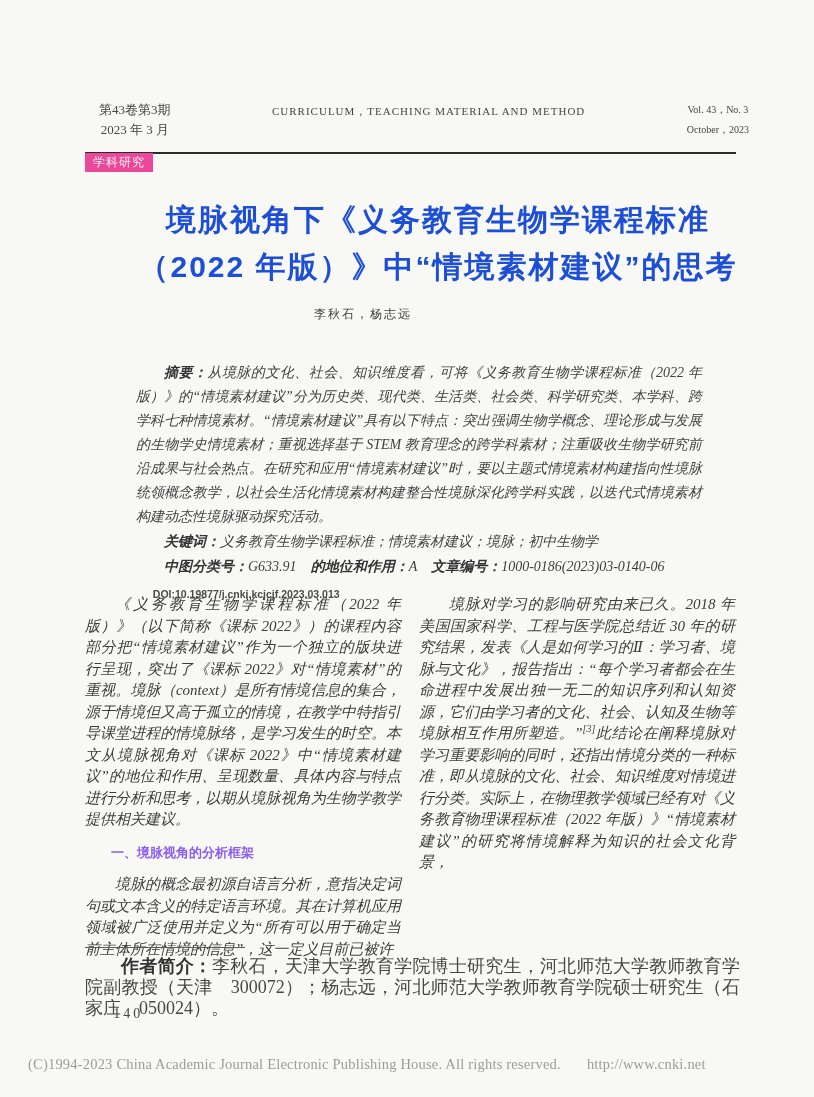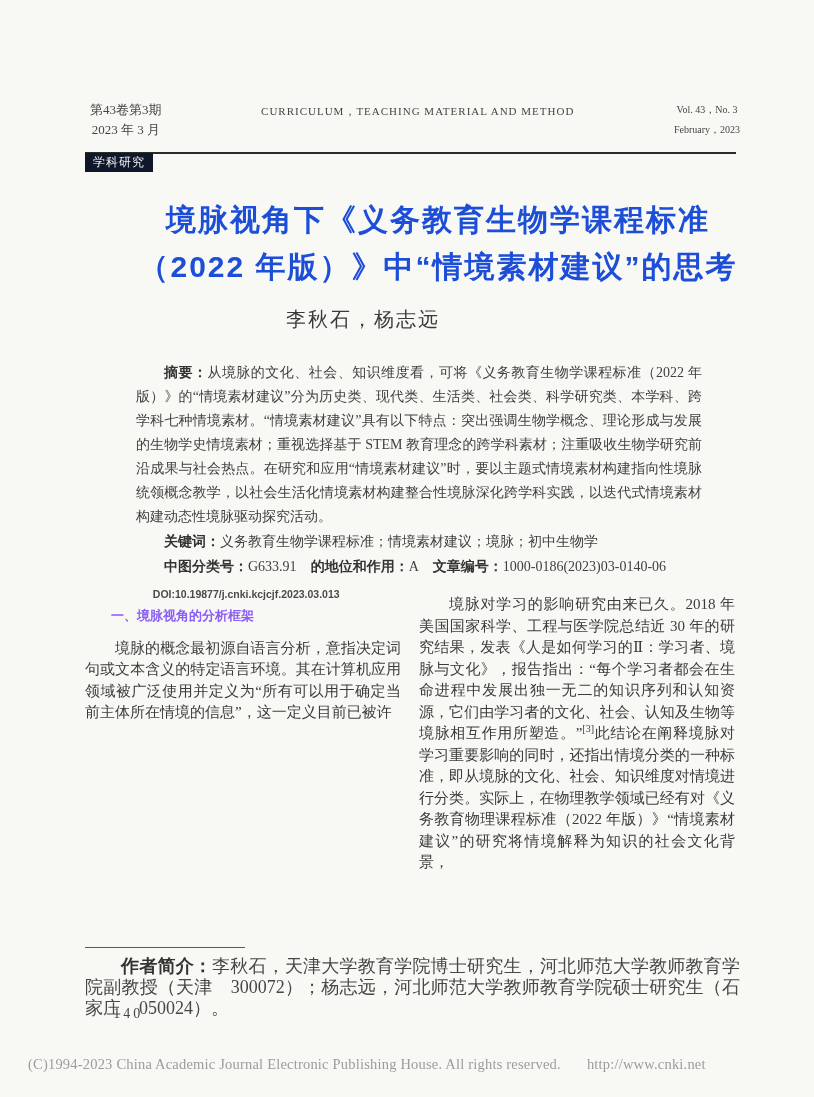--- a/index.html
+++ b/index.html
@@ -7,61 +7,61 @@
     position:relative;
     width:814px;height:1097px;
     margin:0 auto;
     background:#f8f8f5;
     font-family:"Liberation Serif","DejaVu Serif",serif;
     color:#3b3b3b;
     overflow:hidden;
   }
   
   .jheader{
-    position:absolute;top:100px;left:90px;width:650px;
+    position:absolute;top:100px;left:99px;width:650px;
     display:flex;justify-content:flex-start;align-items:flex-start;
   }
   .jheader .issue-block{font-size:13px;line-height:20px;text-align:center;color:#454545;}
   .jheader .center-block{text-align:center;flex:1;}
   .jtitle-cn{
     font-size:25px;font-weight:bold;letter-spacing:4px;
     font-family:"DejaVu Serif",serif;color:#2e2e2e;line-height:26px;
   }
   .jtitle-en{font-size:11px;letter-spacing:1px;color:#454545;margin-top:4px;}
   .vol-block{font-size:10px;line-height:20px;text-align:center;color:#454545;}
   .header-rule{
     position:absolute;top:152px;left:85px;width:651px;
     border-top:2px solid #2c2c2c;
   }
   .section-tag{
     position:absolute;top:153px;left:85px;
-    background:#0f172a;color:#f2f2f2;
+    background:#ec4899;color:#f2f2f2;
     font-family:"Liberation Sans",sans-serif;
     font-size:12px;letter-spacing:1px;
     padding:2px 8px 3px 8px;line-height:14px;
   }
   
   .art-title{
     position:absolute;top:196px;left:0;width:814px;
     text-align:center;
     font-family:"Liberation Sans","DejaVu Sans",sans-serif;
     font-weight:bold;color:#1d4ed8;
     font-size:30px;line-height:47px;letter-spacing:2px;padding-left:31px;
   }
   .authors{
     position:absolute;top:306px;left:0;width:726px;
-    text-align:center;font-size:20px;letter-spacing:2px;color:#3a3a3a;
+    text-align:center;font-size:12px;letter-spacing:2px;color:#3a3a3a;
   }
   
   .abstract-block{
     position:absolute;top:360px;left:136px;width:566px;
     font-size:14px;line-height:24px;text-align:justify;color:#3f3f3f;
   }
   .abstract-block p{margin:0;}
-  .indent2{text-indent:2em;}
+  .indent2{text-indent:2em;font-style:italic;}
   .blk-label{font-family:"Liberation Sans",sans-serif;font-weight:bold;color:#333;}
   .meta-line{margin-top:1px;}
   .meta-line .pair{margin-right:14px;}
   .doi-line{
     margin-top:3px;margin-left:1.6em;
     font-family:"Liberation Sans",sans-serif;
     font-size:10.5px;font-weight:bold;color:#4a4a4a;letter-spacing:0;
   }
   
   .body-cols{
@@ -106,21 +106,21 @@
   <div class="jheader">
     <div class="issue-block">
       <div>第43卷第3期</div>
       <div>2023 年 3 月</div>
     </div>
     <div class="center-block">
       <div class="jtitle-en">CURRICULUM，TEACHING MATERIAL AND METHOD</div>
     </div>
     <div class="vol-block">
       <div>Vol. 43，No. 3</div>
-      <div>February，2023</div>
+      <div>October，2023</div>
     </div>
   </div>
 
   <div class="header-rule"></div>
   <div class="section-tag">学科研究</div>
 
   <div class="art-title">
     <div>境脉视角下《义务教育生物学课程标准</div>
     <div>（2022 年版）》中“情境素材建议”的思考</div>
   </div>
@@ -128,20 +128,21 @@
 
   <div class="abstract-block">
     <p class="indent2"><span class="blk-label">摘要：</span><span>从境脉的文化、社会、知识维度看，可将《义务教育生物学课程标准（2022 年版）》的“情境素材建议”分为历史类、现代类、生活类、社会类、科学研究类、本学科、跨学科七种情境素材。“情境素材建议”具有以下特点：突出强调生物学概念、理论形成与发展的生物学史情境素材；重视选择基于 STEM 教育理念的跨学科素材；注重吸收生物学研究前沿成果与社会热点。在研究和应用“情境素材建议”时，要以主题式情境素材构建指向性境脉统领概念教学，以社会生活化情境素材构建整合性境脉深化跨学科实践，以迭代式情境素材构建动态性境脉驱动探究活动。</span></p>
     <p class="indent2"><span class="blk-label">关键词：</span><span>义务教育生物学课程标准；情境素材建议；境脉；初中生物学</span></p>
     <p class="indent2 meta-line"><span class="pair"><span class="blk-label">中图分类号：</span><span>G633.91</span></span><span class="pair"><span class="blk-label">的地位和作用：</span><span>A</span></span><span class="pair"><span class="blk-label">文章编号：</span><span>1000-0186(2023)03-0140-06</span></span></p>
     <div class="doi-line">DOI:10.19877/j.cnki.kcjcjf.2023.03.013</div>
   </div>
 
   <div class="body-cols">
     <div class="col">
+      <p class="indent2">《义务教育生物学课程标准（2022 年版）》（以下简称《课标 2022》）的课程内容部分把“情境素材建议”作为一个独立的版块进行呈现，突出了《课标 2022》对“情境素材”的重视。境脉（context）是所有情境信息的集合，源于情境但又高于孤立的情境，在教学中特指引导课堂进程的情境脉络，是学习发生的时空。本文从境脉视角对《课标 2022》中“情境素材建议”的地位和作用、呈现数量、具体内容与特点进行分析和思考，以期从境脉视角为生物学教学提供相关建议。</p>
       <div class="sec-heading">一、境脉视角的分析框架</div>
       <p class="indent2">境脉的概念最初源自语言分析，意指决定词句或文本含义的特定语言环境。其在计算机应用领域被广泛使用并定义为“所有可以用于确定当前主体所在情境的信息”，这一定义目前已被许</p>
     </div>
     <div class="col">
       <p class="indent2">境脉对学习的影响研究由来已久。2018 年美国国家科学、工程与医学院总结近 30 年的研究结果，发表《人是如何学习的Ⅱ：学习者、境脉与文化》，报告指出：“每个学习者都会在生命进程中发展出独一无二的知识序列和认知资源，它们由学习者的文化、社会、认知及生物等境脉相互作用所塑造。”<sup>[3]</sup>此结论在阐释境脉对学习重要影响的同时，还指出情境分类的一种标准，即从境脉的文化、社会、知识维度对情境进行分类。实际上，在物理教学领域已经有对《义务教育物理课程标准（2022 年版）》“情境素材建议”的研究将情境解释为知识的社会文化背景，</p>
     </div>
   </div>
 
   <div class="footnote-rule"></div>
   <div class="bio">

